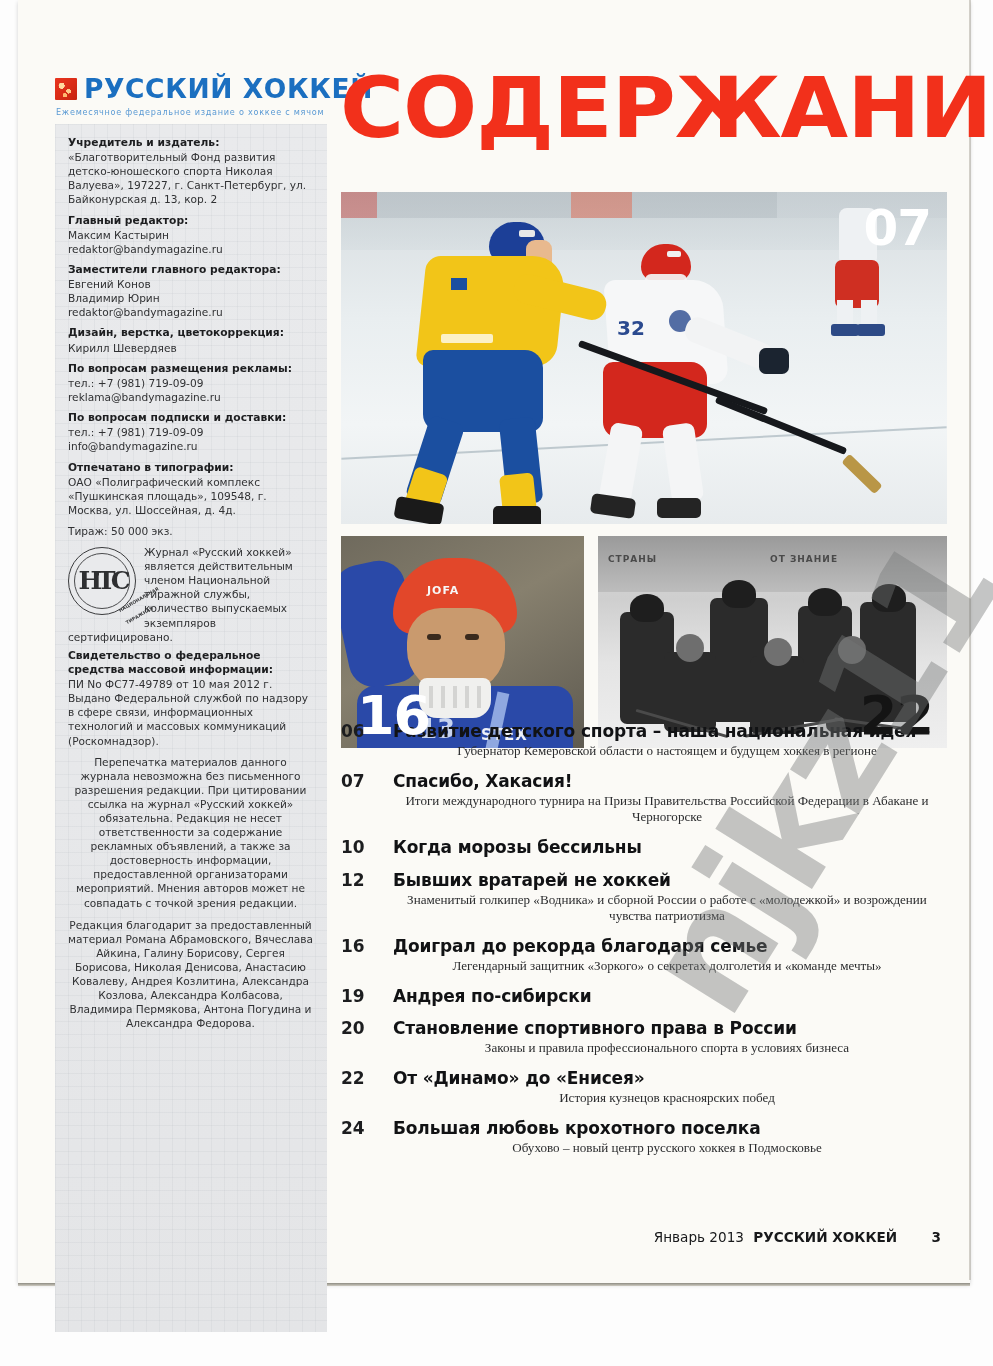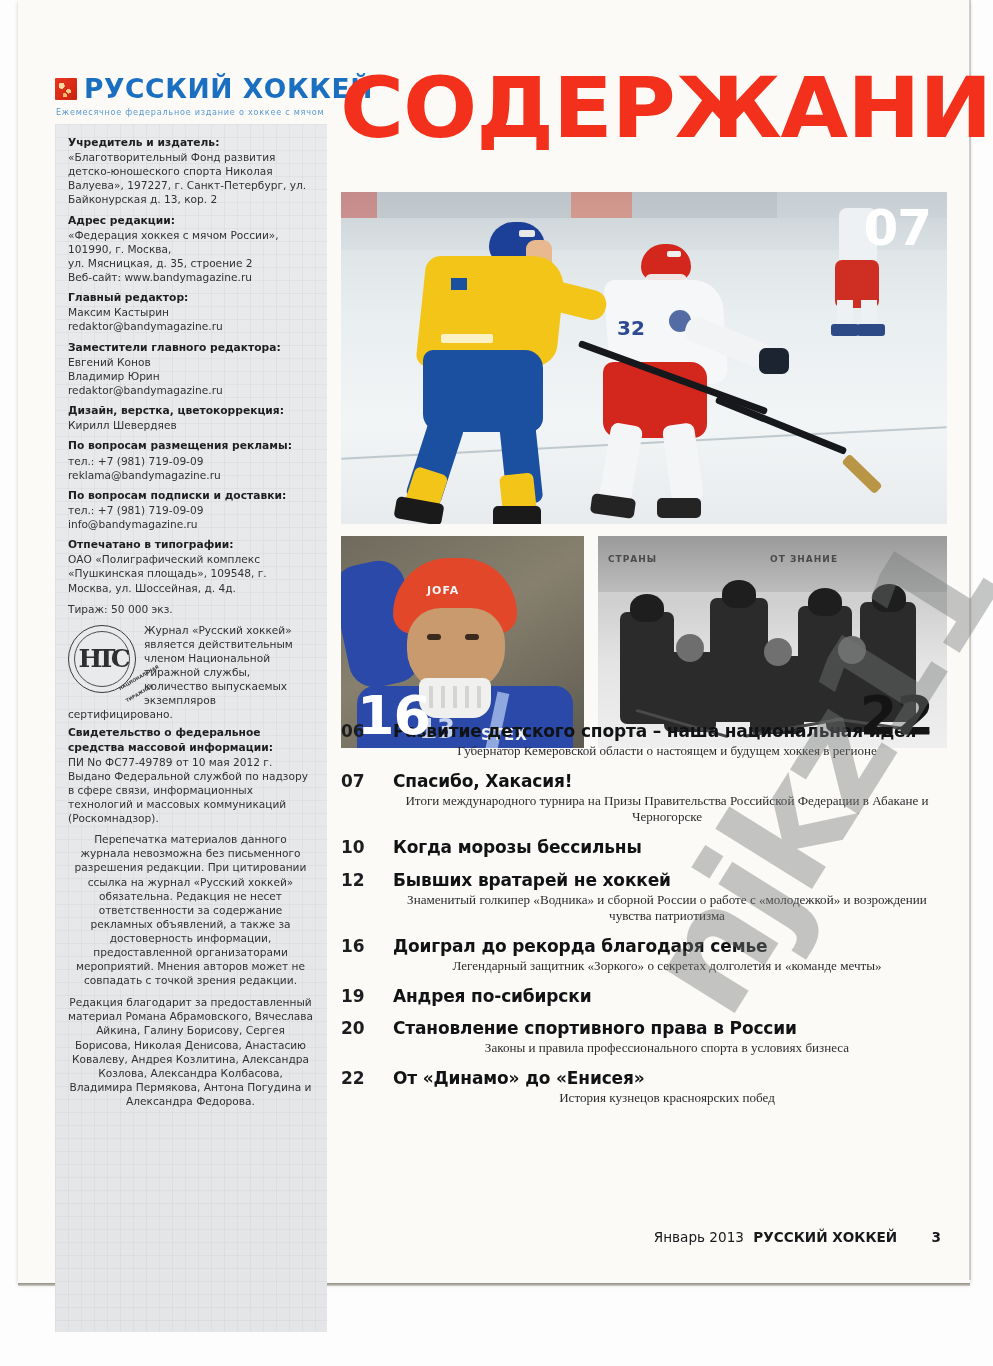--- a/index.html
+++ b/index.html
@@ -349,26 +349,20 @@
   <div id="logo-tagline">Ежемесячное федеральное издание о хоккее с мячом</div>
 </div>
 
 <div id="imprint">
 
   <div class="imp-block">
     <div class="imp-h">Учредитель и издатель:</div>
     <div class="imp-t">«Благотворительный Фонд развития детско-юношеского спорта Николая Валуева», 197227, г. Санкт-Петербург, ул. Байконурская д. 13, кор. 2</div>
   </div>
 
-  <div class="imp-block">
-    <div class="imp-h">Адрес редакции:</div>
-    <div class="imp-t">«Федерация хоккея с мячом России», 101990, г. Москва,</div>
-    <div class="imp-t">ул. Мясницкая, д. 35, строение 2</div>
-    <div class="imp-t">Веб-сайт: www.bandymagazine.ru</div>
-  </div>
 
   <div class="imp-block">
     <div class="imp-h">Главный редактор:</div>
     <div class="imp-t">Максим Кастырин</div>
     <div class="imp-t">redaktor@bandymagazine.ru</div>
   </div>
 
   <div class="imp-block">
     <div class="imp-h">Заместители главного редактора:</div>
     <div class="imp-t">Евгений Конов</div>
@@ -579,20 +573,27 @@
   </div>
 
   <div class="toc-item">
     <div class="toc-num">22</div>
     <div class="toc-body">
       <div class="toc-title">От «Динамо» до «Енисея»</div>
       <div class="toc-sub">История кузнецов красноярских побед</div>
     </div>
   </div>
 
+  <div class="toc-item">
+    <div class="toc-num">24</div>
+    <div class="toc-body">
+      <div class="toc-title">Большая любовь крохотного поселка</div>
+      <div class="toc-sub">Обухово – новый центр русского хоккея в Подмосковье</div>
+    </div>
+  </div>
 
 </div>
 
 <div id="footer">
   <span class="f-date">Январь 2013</span>
   <span class="f-name">РУССКИЙ ХОККЕЙ</span>
   <span class="f-page">3</span>
 </div>
 
 <div id="watermark">

